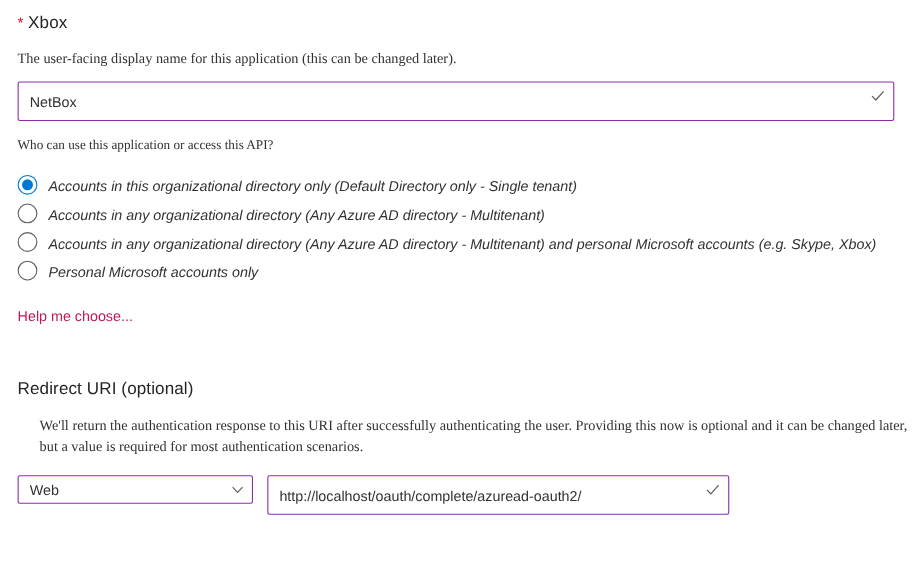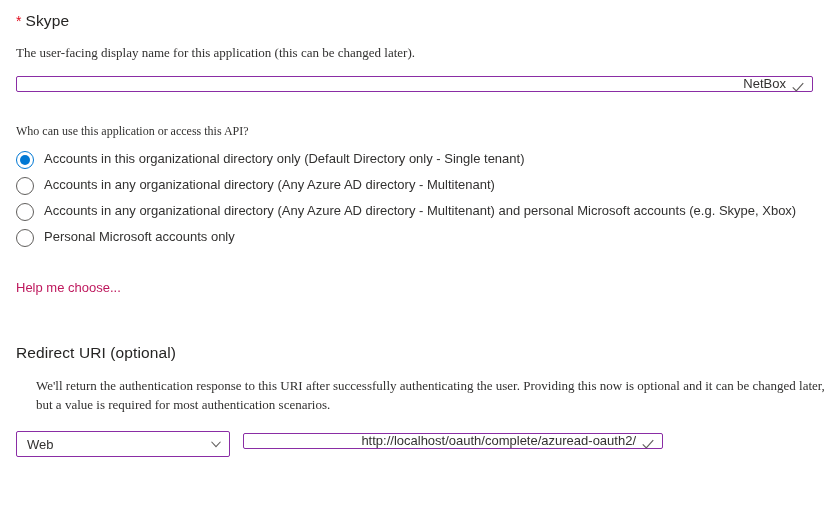--- a/index.html
+++ b/index.html
@@ -29,49 +29,49 @@
 
   
   .name-title-row { margin-top: 2px; }
   .name-desc { margin-top: 13px; }
   .input-wrap {
     position: relative;
     margin-top: 12px;
     height: 26px;
   }
   .text-input {
-    width: 100%; height: 16px;
+    width: 100%; height: 36px;
     border: 1px solid #8a2da5;
     border-radius: 2px;
     font-family: "Liberation Sans", "DejaVu Sans", sans-serif;
     font-size: 13px;
     color: #323130;
     padding: 0 26px 0 10px;
     outline: none;
     background: #fff;
-    text-align: right;
   }
   .valid-check {
     position: absolute;
     right: 8px; top: 50%;
     transform: translateY(-50%);
     width: 14px; height: 14px;
     color: #605e5c;
     pointer-events: none;
   }
 
   
   .acct-title { margin-top: 43px; }
   .acct-question { margin-top: 22px; font-size: 12px; }
   .radio-list { margin-top: 10px; list-style: none; }
   .radio-row {
     display: flex;
-    align-items: flex-start;
+    align-items: flex-end;
     height: 26px;
     cursor: pointer;
+    font-style: italic;
   }
   .radio-circle {
     flex: 0 0 auto;
     width: 18px; height: 18px;
     border: 1px solid #605e5c;
     border-radius: 50%;
     background: #fff;
     position: relative;
     margin-right: 10px;
   }
@@ -132,21 +132,21 @@
   }
   .uri-wrap { position: relative; width: 420px; height: 26px; }
 </style>
 </head>
 <body>
 
 <div class="page">
 
   
   <div class="name-title-row section-title">
-    <span class="required-marker">*</span><span>Skype</span>
+    <span class="required-marker">*</span><span>Xbox</span>
   </div>
   <div class="desc-text name-desc">The user-facing display name for this application (this can be changed later).</div>
   <div class="input-wrap">
     <input class="text-input" type="text" value="NetBox" style="">
     <svg class="valid-check" viewBox="0 0 16 16">
       <polyline points="2,8.5 6,12.5 14,3.5" fill="none" stroke="currentColor" stroke-width="1.3"></polyline>
     </svg>
   </div>
 
   

